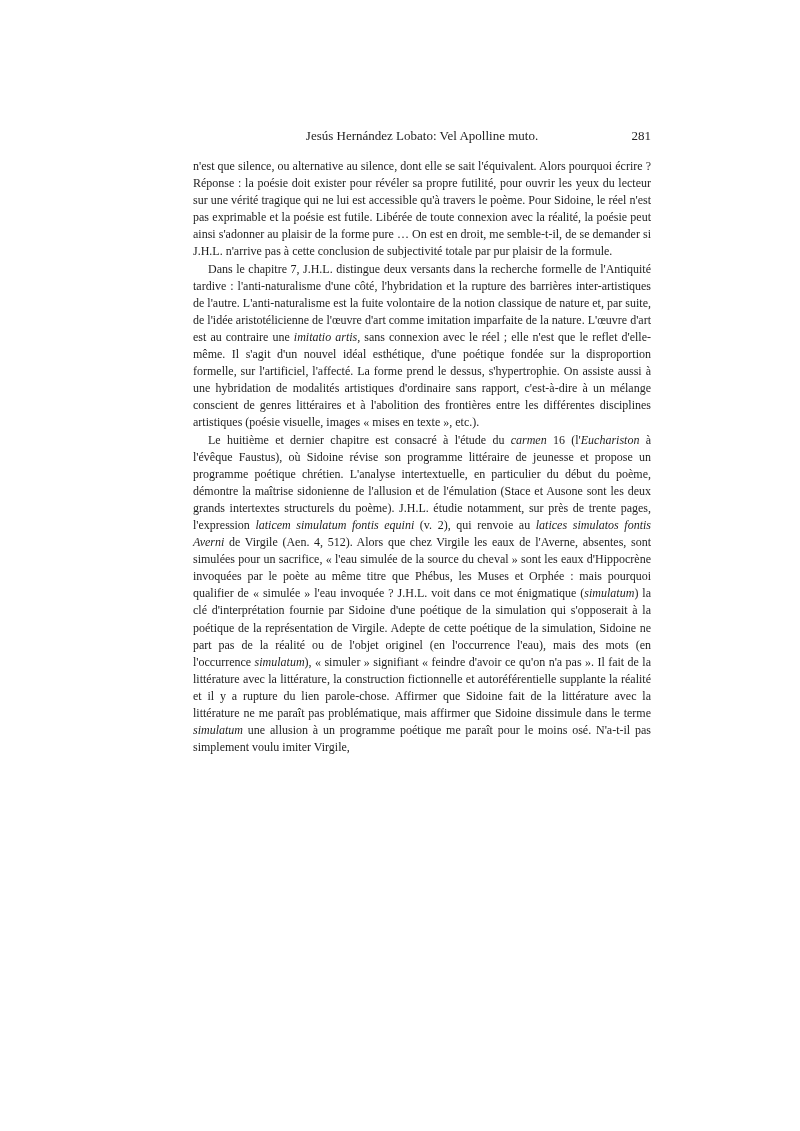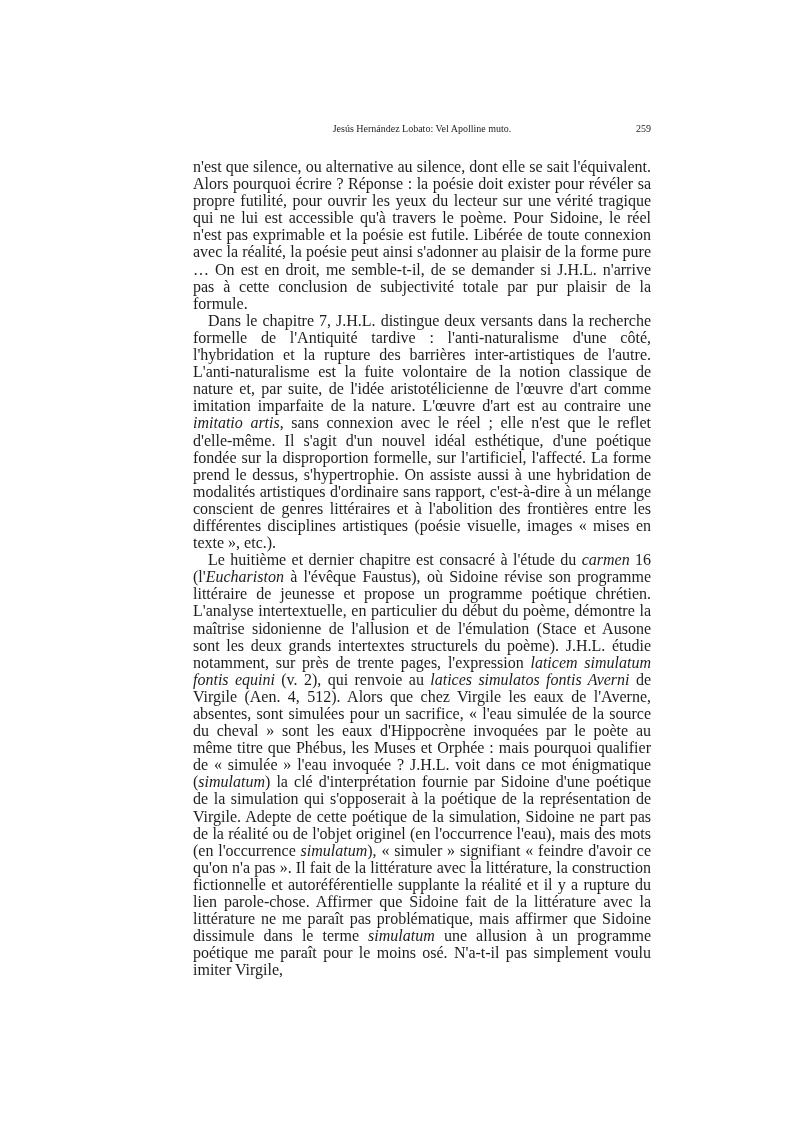--- a/index.html
+++ b/index.html
@@ -15,41 +15,41 @@
   }
   .page {
     position: relative;
     width: 800px;
     height: 1131px;
     background: #ffffff;
     overflow: hidden;
   }
   .running-header {
     position: absolute;
-    top: 120px;
+    top: 127px;
     left: 193px;
     width: 458px;
-    font-size: 10px;
+    font-size: 13px;
     line-height: 17px;
   }
   .running-header .title {
     display: block;
     text-align: center;
   }
   .running-header .pagenum {
     position: absolute;
     right: 0;
     top: 0;
   }
   .content {
     position: absolute;
     top: 158px;
     left: 193px;
     width: 458px;
-    font-size: 16px;
+    font-size: 12px;
     line-height: 17.1px;
     text-align: justify;
     text-justify: inter-word;
   }
   .content p {
     margin: 0;
     padding: 0;
     text-indent: 15px;
   }
   .content p.no-indent {
@@ -57,20 +57,20 @@
   }
   .content i {
   }
 </style>
 </head>
 <body>
 
 <div class="page">
   <div class="running-header">
     <span class="title">Jesús Hernández Lobato: Vel Apolline muto.</span>
-    <span class="pagenum">259</span>
+    <span class="pagenum">281</span>
   </div>
   <div class="content">
       <p class="para no-indent"><span>n'est que silence, ou alternative au silence, dont elle se sait l'équivalent. Alors pourquoi écrire ? Réponse : la poésie doit exister pour révéler sa propre futilité, pour ouvrir les yeux du lecteur sur une vérité tragique qui ne lui est accessible qu'à travers le poème. Pour Sidoine, le réel n'est pas exprimable et la poésie est futile. Libérée de toute connexion avec la réalité, la poésie peut ainsi s'adonner au plaisir de la forme pure … On est en droit, me semble-t-il, de se demander si J.H.L. n'arrive pas à cette conclusion de subjectivité totale par pur plaisir de la formule.</span></p>
       <p class="para"><span>Dans le chapitre 7, J.H.L. distingue deux versants dans la recherche formelle de l'Antiquité tardive : l'anti-naturalisme d'une côté, l'hybridation et la rupture des barrières inter-artistiques de l'autre. L'anti-naturalisme est la fuite volontaire de la notion classique de nature et, par suite, de l'idée aristotélicienne de l'œuvre d'art comme imitation imparfaite de la nature. L'œuvre d'art est au contraire une </span><i>imitatio artis</i><span>, sans connexion avec le réel ; elle n'est que le reflet d'elle-même. Il s'agit d'un nouvel idéal esthétique, d'une poétique fondée sur la disproportion formelle, sur l'artificiel, l'affecté. La forme prend le dessus, s'hypertrophie. On assiste aussi à une hybridation de modalités artistiques d'ordinaire sans rapport, c'est-à-dire à un mélange conscient de genres littéraires et à l'abolition des frontières entre les différentes disciplines artistiques (poésie visuelle, images « mises en texte », etc.).</span></p>
       <p class="para"><span>Le huitième et dernier chapitre est consacré à l'étude du </span><i>carmen</i><span> 16 (l'</span><i>Euchariston</i><span> à l'évêque Faustus), où Sidoine révise son programme littéraire de jeunesse et propose un programme poétique chrétien. L'analyse intertextuelle, en particulier du début du poème, démontre la maîtrise sidonienne de l'allusion et de l'émulation (Stace et Ausone sont les deux grands intertextes structurels du poème). J.H.L. étudie notamment, sur près de trente pages, l'expression </span><i>laticem simulatum fontis equini</i><span> (v. 2), qui renvoie au </span><i>latices simulatos fontis Averni</i><span> de Virgile (Aen. 4, 512). Alors que chez Virgile les eaux de l'Averne, absentes, sont simulées pour un sacrifice, « l'eau simulée de la source du cheval » sont les eaux d'Hippocrène invoquées par le poète au même titre que Phébus, les Muses et Orphée : mais pourquoi qualifier de « simulée » l'eau invoquée ? J.H.L. voit dans ce mot énigmatique (</span><i>simulatum</i><span>) la clé d'interprétation fournie par Sidoine d'une poétique de la simulation qui s'opposerait à la poétique de la représentation de Virgile. Adepte de cette poétique de la simulation, Sidoine ne part pas de la réalité ou de l'objet originel (en l'occurrence l'eau), mais des mots (en l'occurrence </span><i>simulatum</i><span>), « simuler » signifiant « feindre d'avoir ce qu'on n'a pas ». Il fait de la littérature avec la littérature, la construction fictionnelle et autoréférentielle supplante la réalité et il y a rupture du lien parole-chose. Affirmer que Sidoine fait de la littérature avec la littérature ne me paraît pas problématique, mais affirmer que Sidoine dissimule dans le terme </span><i>simulatum</i><span> une allusion à un programme poétique me paraît pour le moins osé. N'a-t-il pas simplement voulu imiter Virgile,</span></p>
     </div>
 </div>
 
 </body></html>

